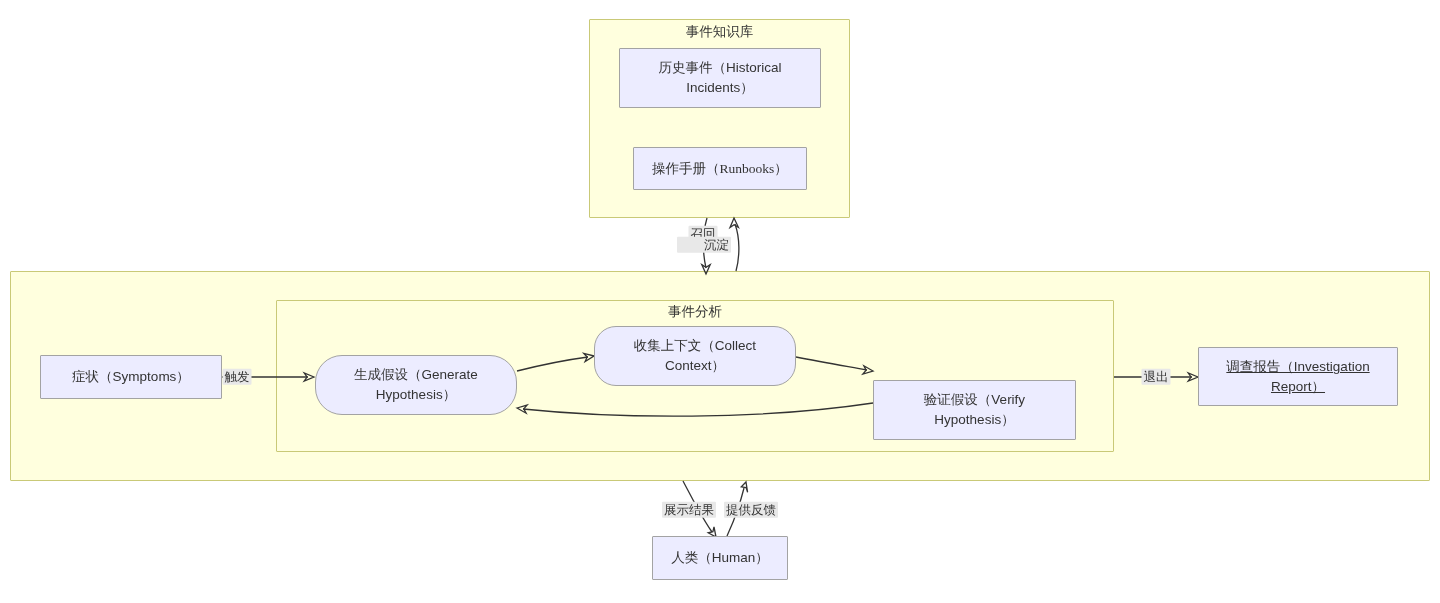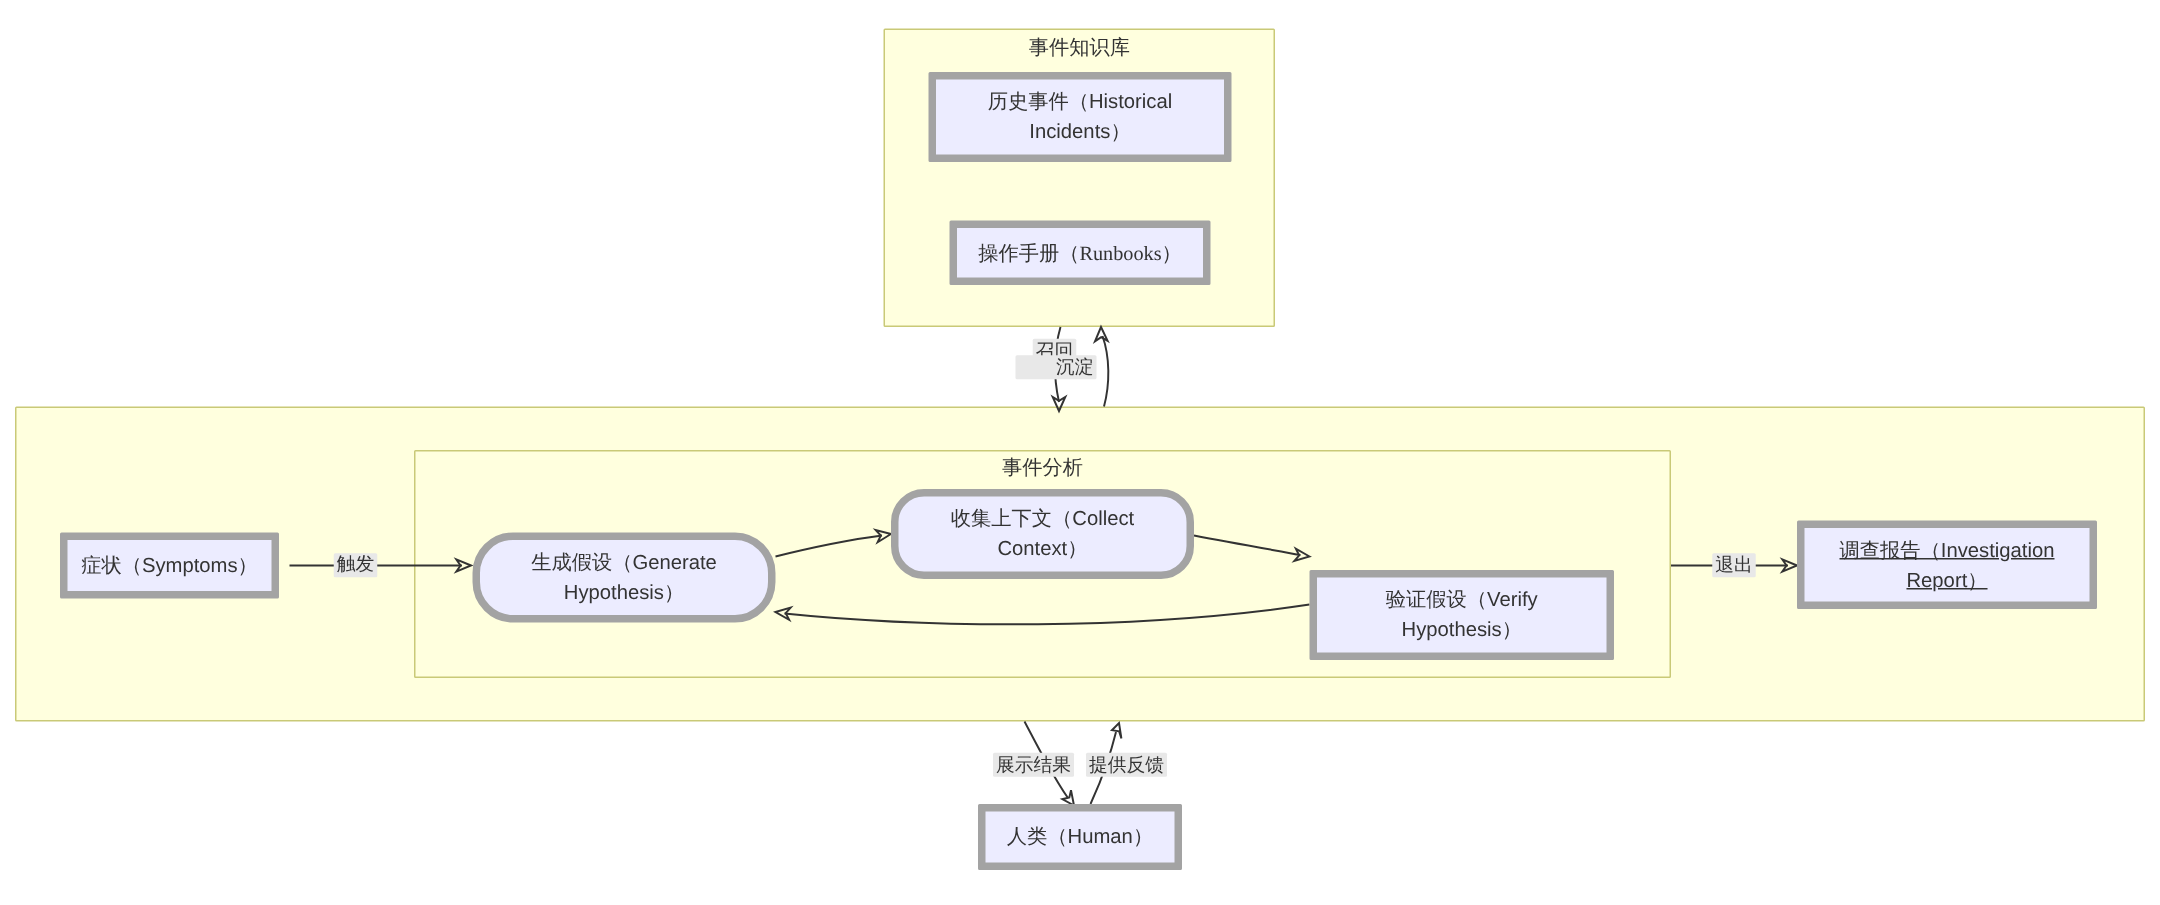--- a/index.html
+++ b/index.html
@@ -34,21 +34,21 @@
     right: 0;
     text-align: center;
     font-size: 13.5px;
     color: #333333;
     line-height: 1;
     white-space: nowrap;
   }
   .node {
     position: absolute;
     background: #ececff;
-    border: 5px solid #a3a3a3;
+    border: 1px solid #a3a3a3;
     box-sizing: border-box;
     display: flex;
     align-items: center;
     justify-content: center;
     text-align: center;
     font-size: 13.5px;
     color: #333333;
     line-height: 1.45;
     border-radius: 1px;
     padding: 2px 8px;
@@ -121,21 +121,21 @@
       <path d="M 746 482 l 1.6 10.3 l -1.5 -4.7 l -4.8 -0.8 Z" fill="#333333" stroke="#333333" stroke-width="1"></path>
     </svg>
 
   <div class="node" id="node-0" style="left: 619px; top: 48px; width: 202px; height: 60px;">
     <span class="node-label">历史事件（Historical
 Incidents）</span>
   </div>
   <div class="node" id="node-1" style="left: 633px; top: 147px; width: 174px; height: 43px; font-family: Liberation Serif, serif;">
     <span class="node-label">操作手册（Runbooks）</span>
   </div>
-  <div class="node" id="node-2" style="left: 40px; top: 355px; width: 146px; height: 44px;">
+  <div class="node" id="node-2" style="left: 40px; top: 355px; width: 182px; height: 44px;">
     <span class="node-label">症状（Symptoms）</span>
   </div>
   <div class="node" id="node-3" style="left: 315px; top: 355px; width: 202px; height: 60px; border-radius: 27px;">
     <span class="node-label">生成假设（Generate
 Hypothesis）</span>
   </div>
   <div class="node" id="node-4" style="left: 594px; top: 326px; width: 202px; height: 60px; border-radius: 22px;">
     <span class="node-label">收集上下文（Collect
 Context）</span>
   </div>
@@ -146,18 +146,18 @@
   <div class="node" id="node-6" style="left: 1198px; top: 347px; width: 200px; height: 59px; text-decoration: underline;">
     <span class="node-label">调查报告（Investigation
 Report）</span>
   </div>
   <div class="node" id="node-7" style="left: 652px; top: 536px; width: 136px; height: 44px;">
     <span class="node-label">人类（Human）</span>
   </div>
 
   <div class="edge-label" id="elab-0" style="left: 703px; top: 234px;">召回</div>
   <div class="edge-label" id="elab-1" style="left: 704px; top: 245px; padding-left: 27px;">沉淀</div>
-  <div class="edge-label" id="elab-2" style="left: 237px; top: 377px; font-family: Liberation Mono, monospace;">触发</div>
+  <div class="edge-label" id="elab-2" style="left: 237px; top: 377px;">触发</div>
   <div class="edge-label" id="elab-6" style="left: 1156px; top: 377px;">退出</div>
   <div class="edge-label" id="elab-7" style="left: 689px; top: 510px;">展示结果</div>
   <div class="edge-label" id="elab-8" style="left: 751px; top: 510px;">提供反馈</div>
 
 </div>
 
 </body></html>

